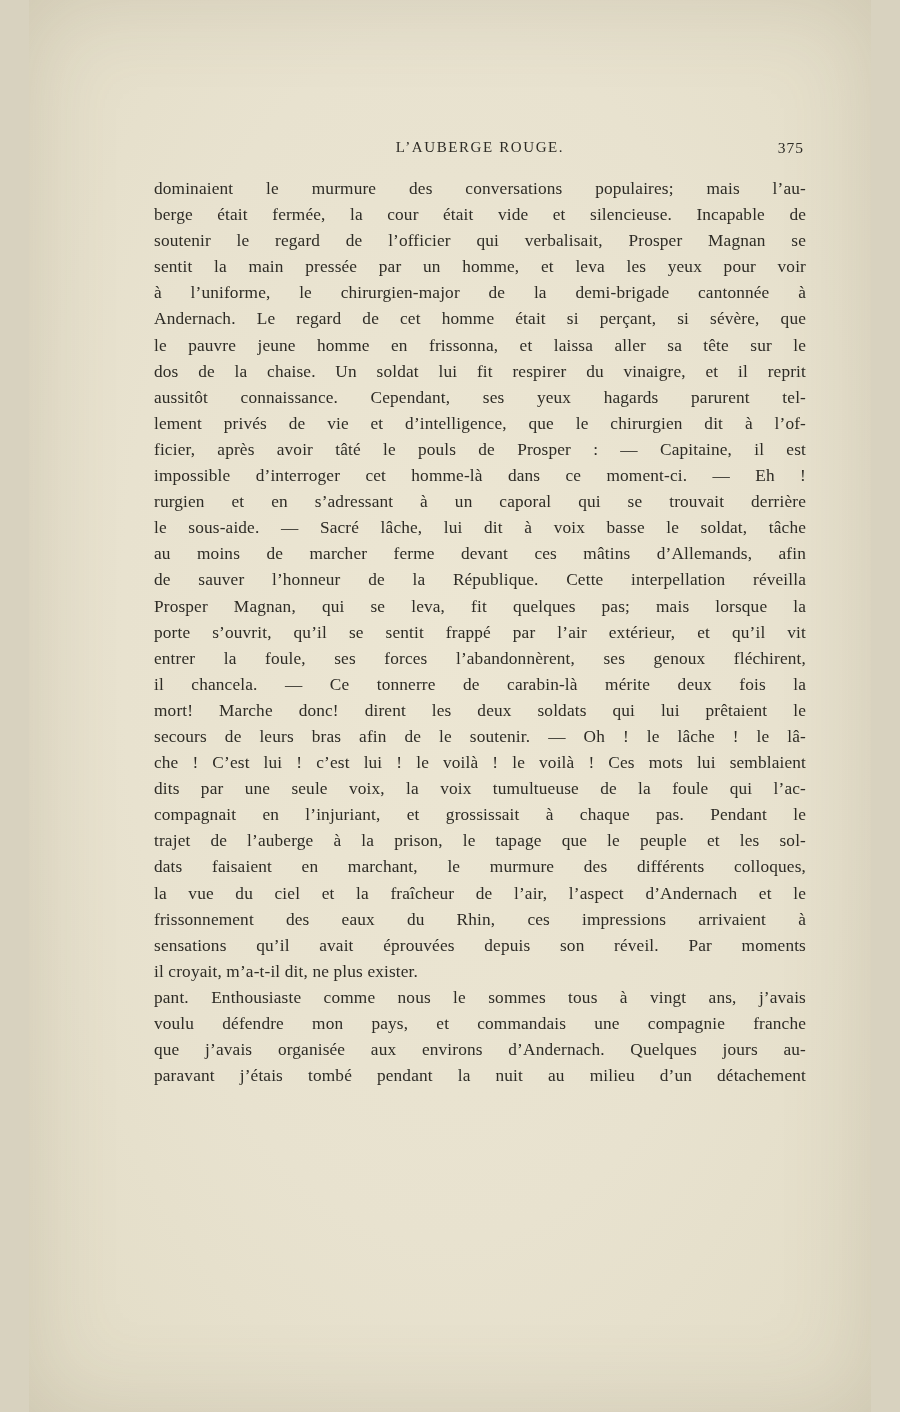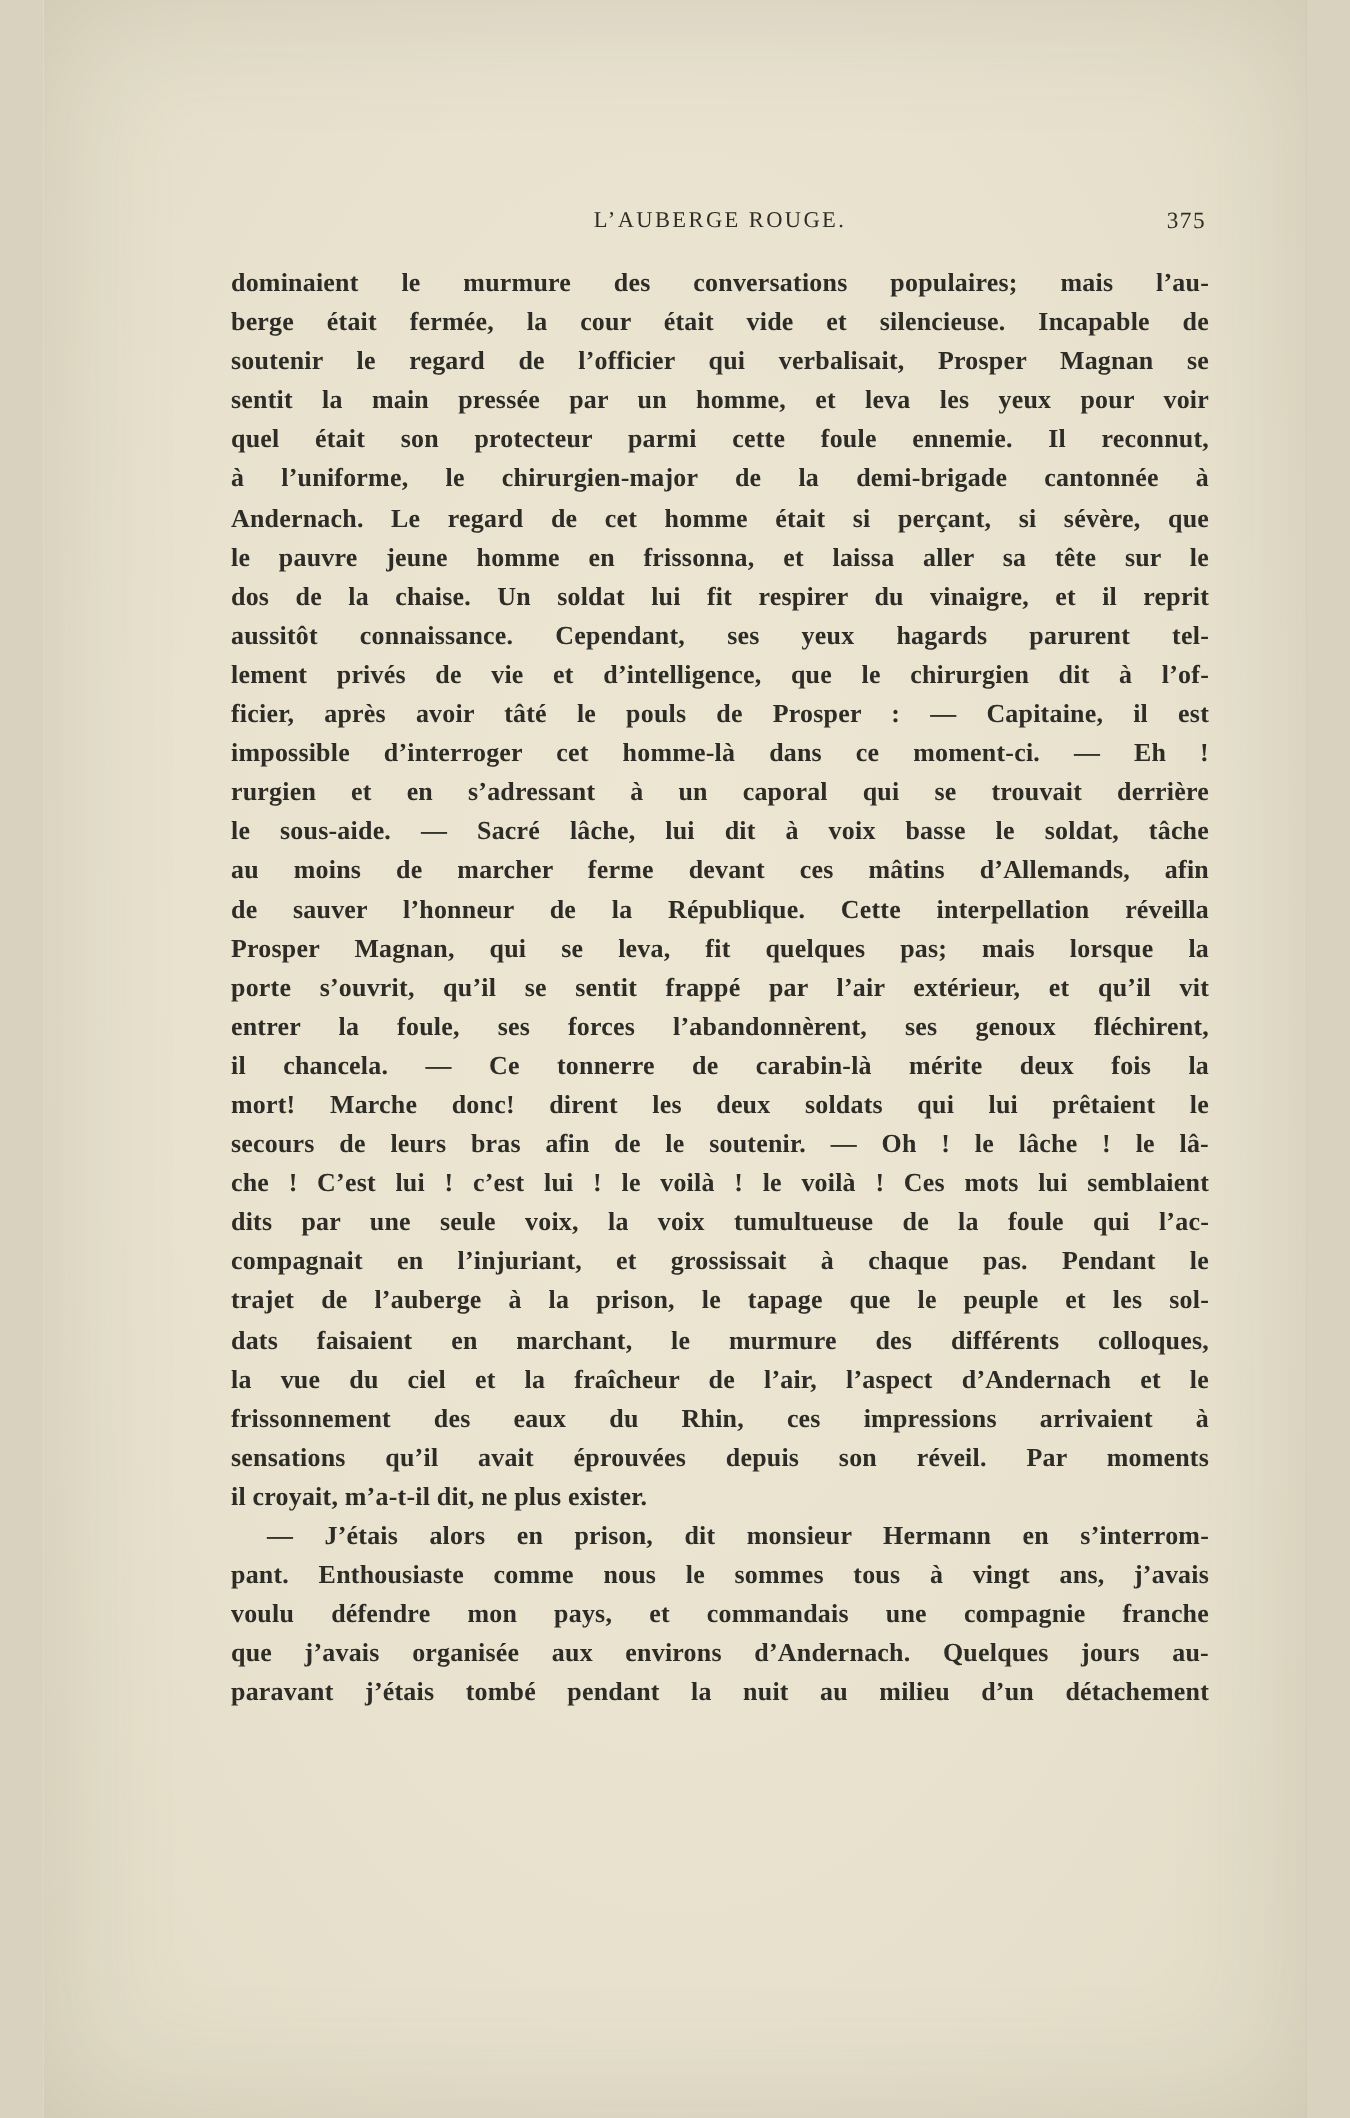--- a/index.html
+++ b/index.html
@@ -45,21 +45,20 @@
     position: absolute;
     top: 176px;
     left: 125px;
     width: 652px;
     font-size: 17.3px;
     line-height: 26.1px;
     letter-spacing: 0.15px;
   }
   .paragraph {
     margin: 0;
-    font-weight: bold;
   }
   .line {
     text-align: justify;
     text-align-last: justify;
     white-space: normal;
   }
   .line.last {
     text-align-last: left;
   }
   .line.indent {
@@ -73,21 +72,20 @@
   <div class="header">
     <span class="running-title">L’AUBERGE ROUGE.</span>
     <span class="page-number">375</span>
   </div>
   <div class="text-block" id="text-block">
       <div class="paragraph">
         <div class="line">dominaient le murmure des conversations populaires; mais l’au-</div>
         <div class="line">berge était fermée, la cour était vide et silencieuse. Incapable de</div>
         <div class="line">soutenir le regard de l’officier qui verbalisait, Prosper Magnan se</div>
         <div class="line">sentit la main pressée par un homme, et leva les yeux pour voir</div>
-        <div class="line">quel était son protecteur parmi cette foule ennemie. Il reconnut,</div>
         <div class="line">à l’uniforme, le chirurgien-major de la demi-brigade cantonnée à</div>
         <div class="line">Andernach. Le regard de cet homme était si perçant, si sévère, que</div>
         <div class="line">le pauvre jeune homme en frissonna, et laissa aller sa tête sur le</div>
         <div class="line">dos de la chaise. Un soldat lui fit respirer du vinaigre, et il reprit</div>
         <div class="line">aussitôt connaissance. Cependant, ses yeux hagards parurent tel-</div>
         <div class="line">lement privés de vie et d’intelligence, que le chirurgien dit à l’of-</div>
         <div class="line">ficier, après avoir tâté le pouls de Prosper : — Capitaine, il est</div>
         <div class="line">impossible d’interroger cet homme-là dans ce moment-ci. — Eh !</div>
         <div class="line">rurgien et en s’adressant à un caporal qui se trouvait derrière</div>
         <div class="line">le sous-aide. — Sacré lâche, lui dit à voix basse le soldat, tâche</div>
@@ -103,20 +101,19 @@
         <div class="line">dits par une seule voix, la voix tumultueuse de la foule qui l’ac-</div>
         <div class="line">compagnait en l’injuriant, et grossissait à chaque pas. Pendant le</div>
         <div class="line">trajet de l’auberge à la prison, le tapage que le peuple et les sol-</div>
         <div class="line">dats faisaient en marchant, le murmure des différents colloques,</div>
         <div class="line">la vue du ciel et la fraîcheur de l’air, l’aspect d’Andernach et le</div>
         <div class="line">frissonnement des eaux du Rhin, ces impressions arrivaient à</div>
         <div class="line">sensations qu’il avait éprouvées depuis son réveil. Par moments</div>
         <div class="line last">il croyait, m’a-t-il dit, ne plus exister.</div>
       </div>
       <div class="paragraph">
-        <div class="line indent">— J’étais alors en prison, dit monsieur Hermann en s’interrom-</div>
         <div class="line">pant. Enthousiaste comme nous le sommes tous à vingt ans, j’avais</div>
         <div class="line">voulu défendre mon pays, et commandais une compagnie franche</div>
         <div class="line">que j’avais organisée aux environs d’Andernach. Quelques jours au-</div>
         <div class="line">paravant j’étais tombé pendant la nuit au milieu d’un détachement</div>
       </div>
     </div>
 </div>
 
 </body></html>

